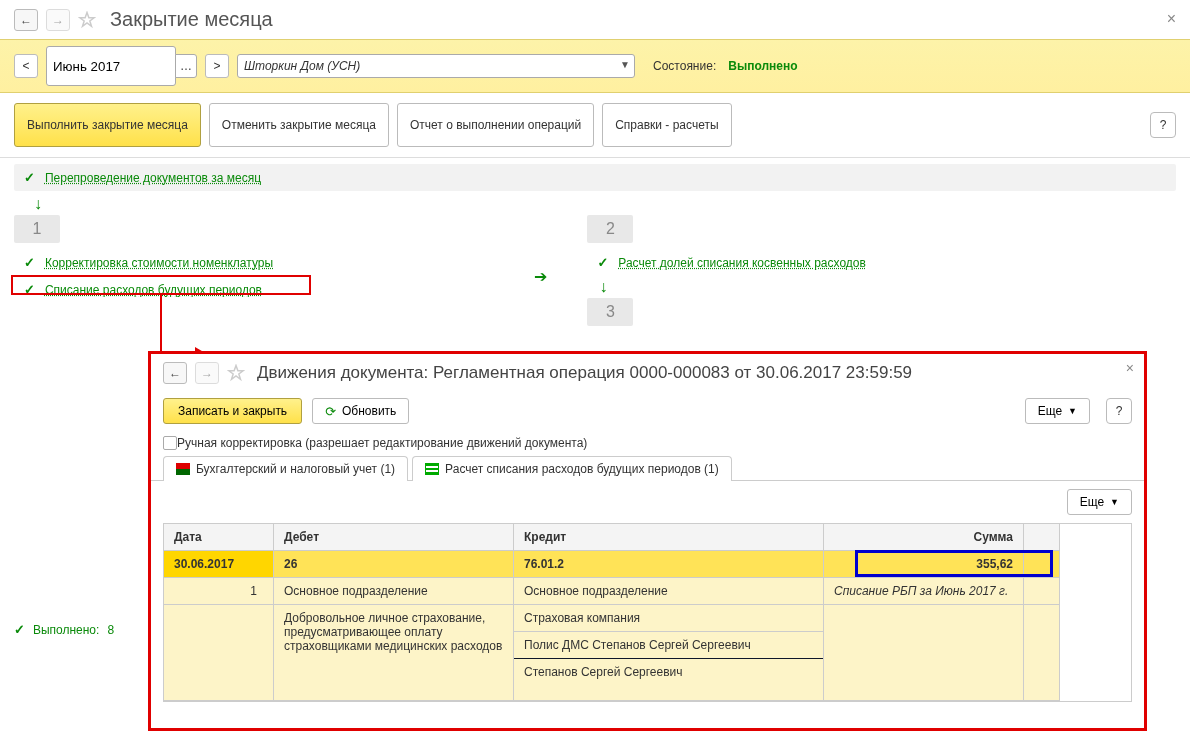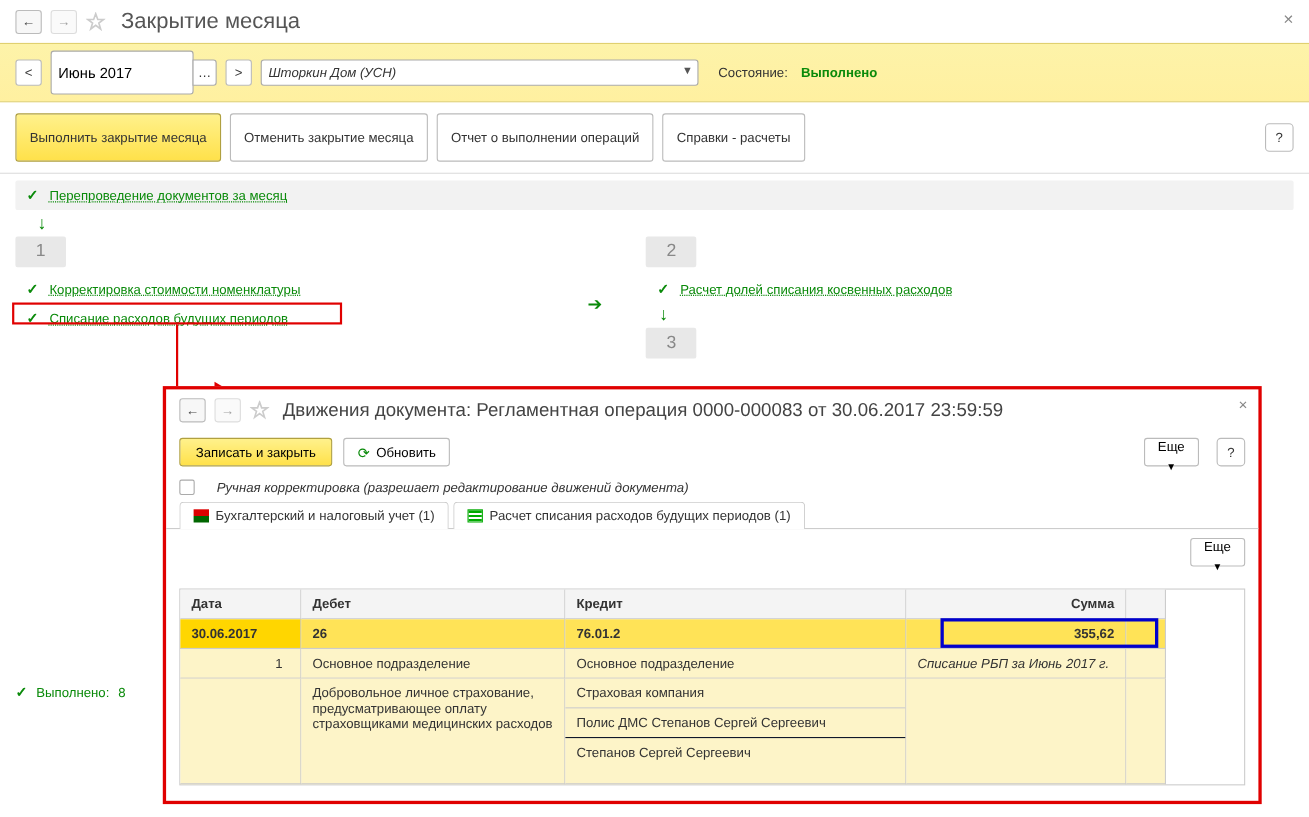--- a/index.html
+++ b/index.html
@@ -43,33 +43,33 @@
 
 .modal-frame { position: absolute; left: 148px; top: 351px; width: 999px; height: 380px; border: 3px solid #e00000; background: #fff; z-index: 4; }
 .modal-top { display: flex; align-items: center; padding: 8px 12px; gap: 8px; position: relative; }
 .modal-title { font-size: 17px; color: #444; margin-left: 4px; white-space: nowrap; }
 .modal-close { position: absolute; right: 10px; top: 6px; font-size: 14px; color: #888; cursor: pointer; }
 
 .modal-toolbar { padding: 6px 12px; display: flex; gap: 10px; align-items: center; }
 .btn-yellow { height: 26px; padding: 0 14px; border: 1px solid #b0a040; border-radius: 3px; background: linear-gradient(#fff18c, #ffe14a); cursor: pointer; font-size: 12px; }
 .btn-white { height: 26px; padding: 0 12px; border: 1px solid #bbb; border-radius: 3px; background: #fff; cursor: pointer; display: inline-flex; align-items: center; gap: 6px; font-size: 12px; }
 .refresh-icon { font-size: 13px; color: #0a8a0a; }
-.more-btn { margin-left: auto; flex-direction: column; }
-
-.chk-row { padding: 6px 12px; display: flex; align-items: flex-end; gap: 20px; font-style: italic; }
+.more-btn { margin-left: auto; }
+
+.chk-row { padding: 6px 12px; display: flex; align-items: flex-end; gap: 0; }
 .chk { width: 14px; height: 14px; border: 1px solid #aaa; border-radius: 2px; background: #fff; }
 
 .tabbar { border-bottom: 1px solid #ccc; padding: 0 12px; display: flex; gap: 4px; }
 .tab { border: 1px solid #ccc; border-bottom: none; border-radius: 4px 4px 0 0; padding: 5px 12px; background: #fff; cursor: pointer; display: flex; align-items: center; gap: 6px; font-size: 12px; margin-bottom: -1px; }
 .tab.active { background: #fff; }
 .tab-icon-dk { width: 14px; height: 12px; background: linear-gradient(#d00 50%, #060 50%); display: inline-block; }
 .tab-icon-table { width: 14px; height: 12px; background: repeating-linear-gradient(#0a0 0 2px, #fff 2px 4px); display: inline-block; border: 1px solid #0a0; }
 
 .inner-toolbar { padding: 8px 12px; display: flex; }
-.inner-table { margin: 12px 12px; border: 1px solid #ccc; }
+.inner-table { margin: 0 12px; border: 1px solid #ccc; }
 .tr { display: flex; }
 .th, .td { border-right: 1px solid #ccc; border-bottom: 1px solid #ccc; padding: 6px 10px; font-size: 12px; }
 .th { background: #f4f4f4; font-weight: bold; }
 .c1 { width: 110px; }
 .c2 { width: 240px; }
 .c3 { width: 310px; }
 .c4 { width: 200px; text-align: right; }
 .c5 { width: 36px; background: #f4f4f4; }
 .th.c5 { background: #f4f4f4; }
 .yellow-row .td { background: #ffe357; font-weight: bold; }

